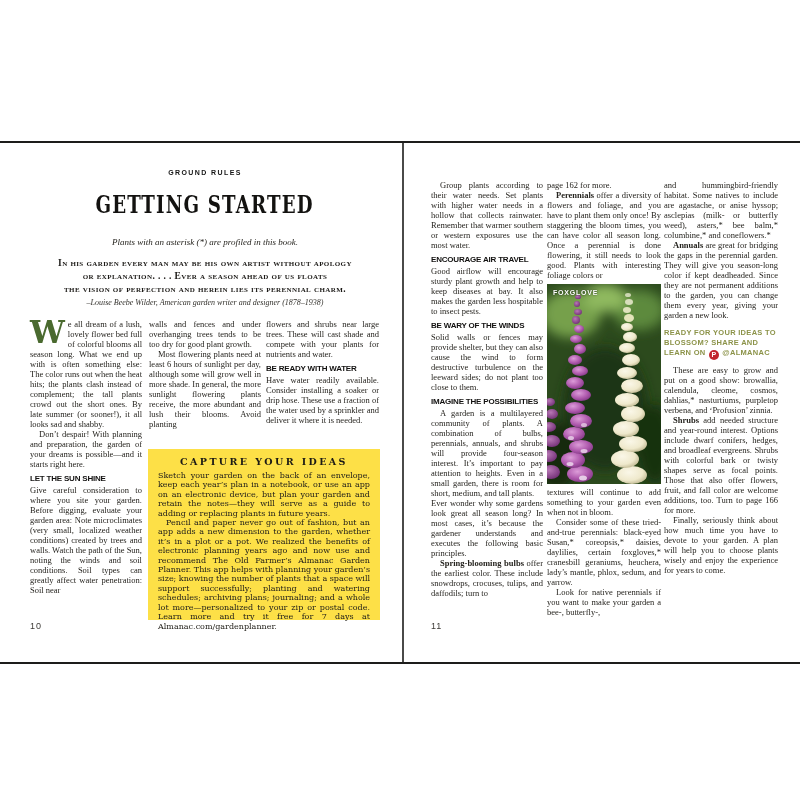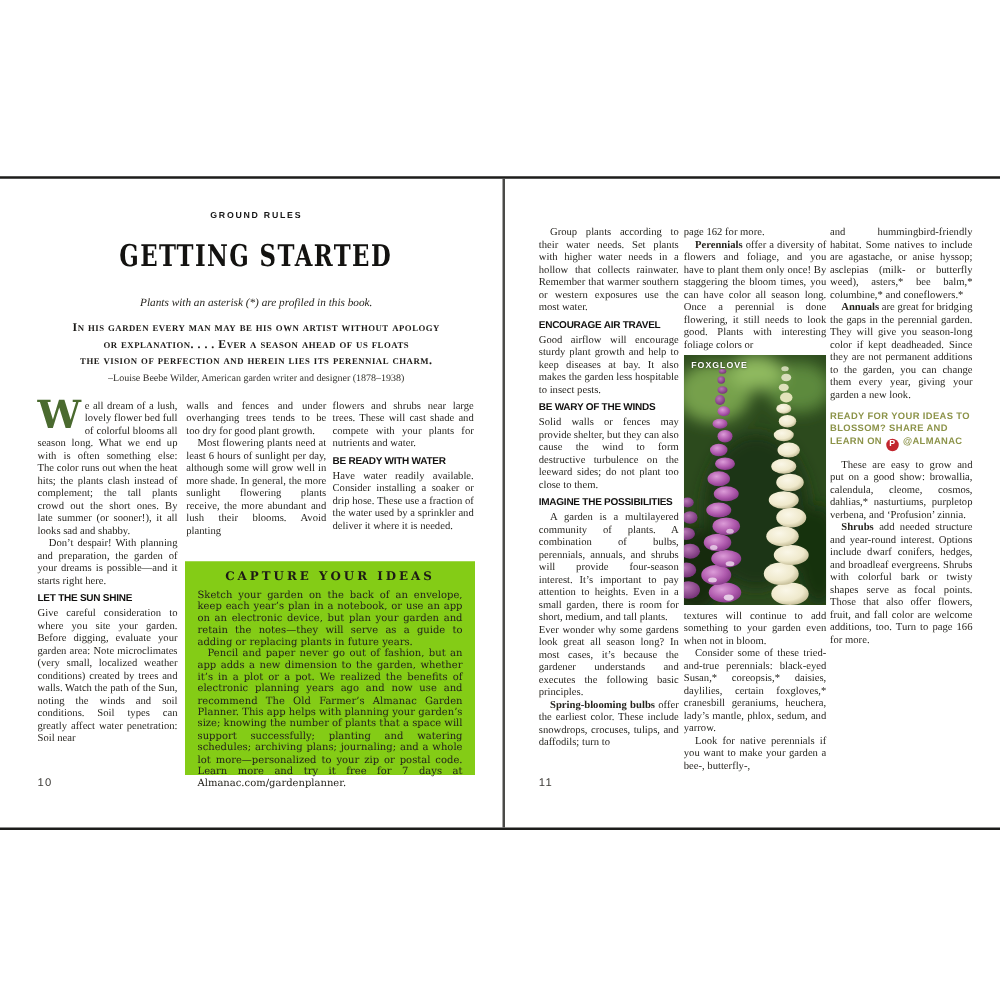--- a/index.html
+++ b/index.html
@@ -14,41 +14,41 @@
 
   .running-head{position:absolute;top:26px;left:30px;width:350px;text-align:center;
     font-family:"Liberation Sans",sans-serif;font-weight:bold;font-size:7px;letter-spacing:1.4px;color:#141414;}
   .title{position:absolute;top:48px;left:15px;width:380px;margin:0;text-align:center;
     font-family:"DejaVu Serif",serif;font-weight:bold;font-size:24px;line-height:27px;color:#131210;}
   .title-inner{display:inline-block;transform:scaleX(.76);transform-origin:50% 50%;letter-spacing:1.5px;white-space:nowrap;}
   .subtitle{position:absolute;top:94px;left:30px;width:350px;text-align:center;
     font-style:italic;font-size:9px;color:#26241f;}
   .epigraph{position:absolute;top:114px;left:20px;width:370px;text-align:center;}
   .ep-line{font-variant:small-caps;font-weight:bold;font-size:9.5px;line-height:13px;letter-spacing:.4px;color:#1c1a17;}
-  .ep-attr{font-size:8px;margin-top:2px;color:#33312c;}
+  .ep-attr{font-style:italic;font-size:8px;margin-top:2px;color:#33312c;}
 
   .col{position:absolute;top:176px;}
   .col-l1{left:30px;width:112px;}
   .col-l2{left:149px;width:112px;}
   .col-l3{left:266px;width:113px;}
   .page-right .col{top:37px;}
   .col-r1{left:27px;width:112px;}
   .col-r2{left:143px;width:114px;}
   .col-r3{left:260px;width:114px;}
 
   .bp{margin:0;font-size:8.5px;line-height:10px;text-align:justify;}
   .indent{text-indent:9px;}
   .lead{font-weight:bold;}
   .ch{margin:5px 0 1px 0;font-family:"Liberation Sans",sans-serif;font-weight:bold;
       font-size:8px;line-height:10px;letter-spacing:-.2px;color:#121110;}
   .dropcap{float:left;font-family:"DejaVu Serif",serif;font-weight:bold;font-size:31px;
       line-height:25px;color:#4a6a2f;margin:1px 3px 0 0;}
 
   .capture-box{position:absolute;left:148px;top:306px;width:232px;height:171px;
-      background:#84cc16;padding:7px 10px;box-sizing:border-box;}
+      background:#fde047;padding:7px 10px;box-sizing:border-box;}
   .box-title{text-align:center;font-family:"DejaVu Serif",serif;font-weight:bold;
       font-size:9.5px;letter-spacing:2.4px;color:#1c1a15;margin-bottom:4px;}
   .box-p{margin:0;font-family:"DejaVu Serif",serif;font-size:8px;line-height:9.4px;
       text-align:justify;color:#23211b;}
   .box-p.indent{text-indent:8px;}
 
   .pagenum{position:absolute;font-family:"Liberation Sans",sans-serif;font-size:9px;
       letter-spacing:1px;color:#3c3a36;}
   .pn-left{top:478px;left:30px;width:350px;}
   .pn-right{top:478px;left:27px;width:347px;}
@@ -218,19 +218,20 @@
         <p class="bp indent">Consider some of these tried-and-true perennials: black-eyed Susan,* coreopsis,* daisies, daylilies, certain foxgloves,* cranesbill geraniums, heuchera, lady’s mantle, phlox, sedum, and yarrow.</p>
         <p class="bp indent">Look for native perennials if you want to make your garden a bee-, butterfly-,</p>
       </div>
 
       <div class="col col-r3">
         <p class="bp">and hummingbird-friendly habitat. Some natives to include are agastache, or anise hyssop; asclepias (milk- or butterfly weed), asters,* bee balm,* columbine,* and coneflowers.*</p>
         <p class="bp indent"><span class="lead">Annuals</span><span> are great for bridging the gaps in the perennial garden. They will give you season-long color if kept deadheaded. Since they are not permanent additions to the garden, you can change them every year, giving your garden a new look.</span></p>
         <div class="callout"><span>READY FOR YOUR IDEAS TO BLOSSOM? SHARE AND LEARN ON</span> <span class="pin-icon"></span> <span>@ALMANAC</span></div>
         <p class="bp indent">These are easy to grow and put on a good show: browallia, calendula, cleome, cosmos, dahlias,* nasturtiums, purpletop verbena, and ‘Profusion’ zinnia.</p>
         <p class="bp indent"><span class="lead">Shrubs</span><span> add needed structure and year-round interest. Options include dwarf conifers, hedges, and broadleaf evergreens. Shrubs with colorful bark or twisty shapes serve as focal points. Those that also offer flowers, fruit, and fall color are welcome additions, too. Turn to page 166 for more.</span></p>
+        <p class="bp indent">Finally, seriously think about how much time you have to devote to your garden. A plan will help you to choose plants wisely and enjoy the experience for years to come.</p>
       </div>
 
       <div class="pagenum pn-right">11</div>
     </section>
 
   </div>
 </div>
 
 </body></html>

